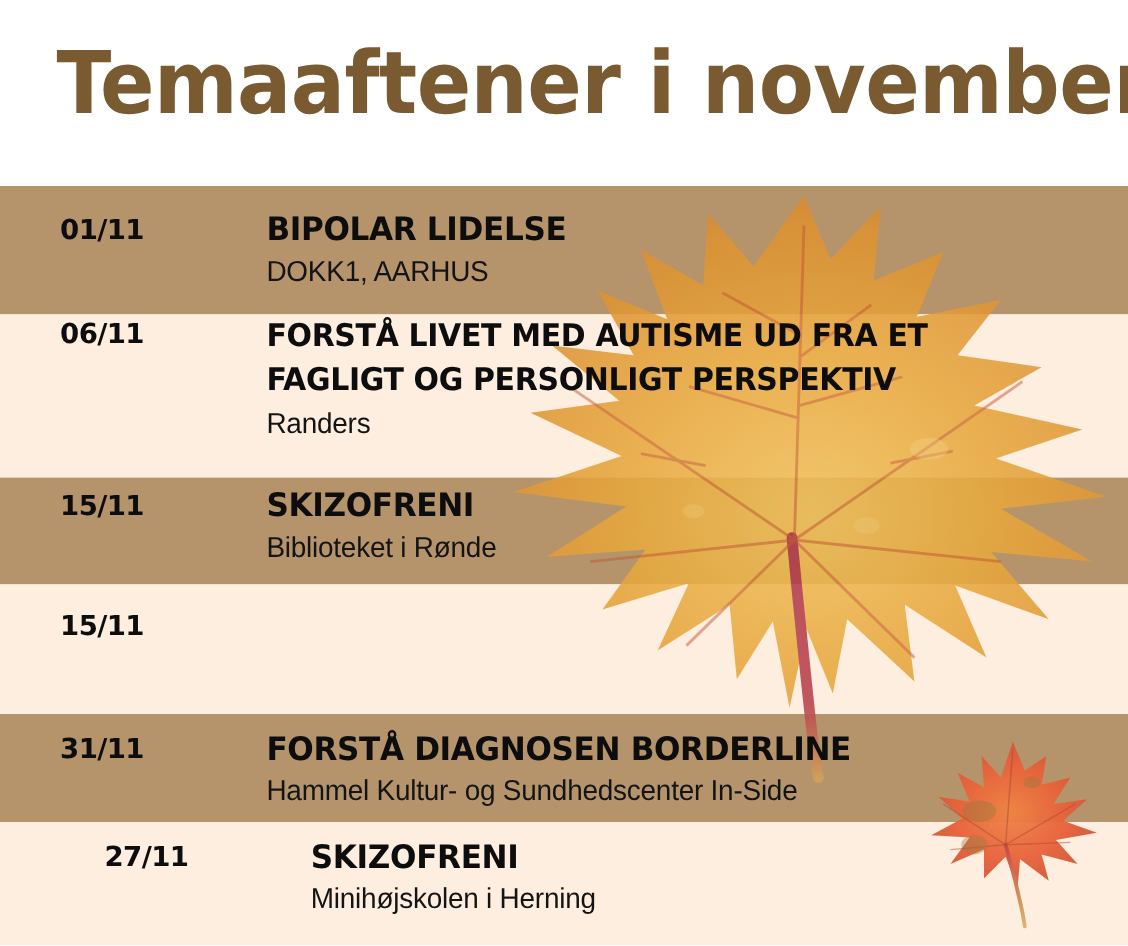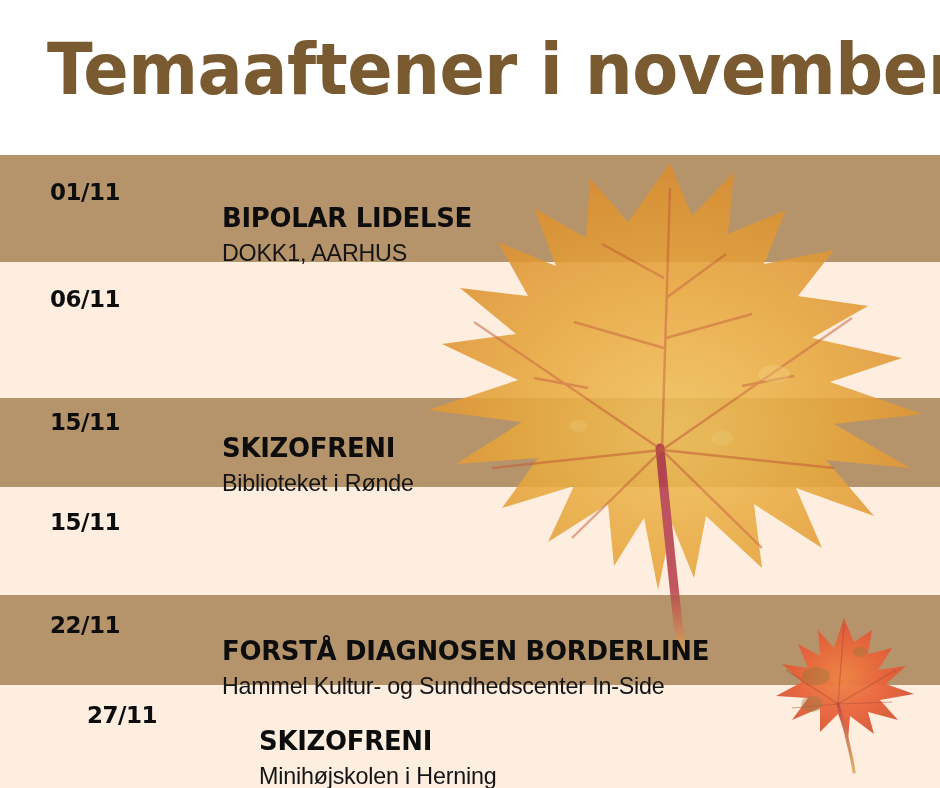--- a/index.html
+++ b/index.html
@@ -112,21 +112,20 @@
     line-height: 34px;
     color: #0d0d0d;
     letter-spacing: -0.5px;
     padding-left: 10px;
     box-sizing: border-box;
   }
   .row-body {
     flex: 1 1 auto;
     padding-left: 62px;
     box-sizing: border-box;
-    margin-top: 26px;
   }
   .row-title {
     font-family: "DejaVu Sans", sans-serif;
     font-weight: bold;
     font-size: 27px;
     line-height: 34px;
     letter-spacing: -0.3px;
     color: #0d0d0d;
     transform: scaleX(0.96);
     transform-origin: left top;
@@ -250,38 +249,43 @@
   <div class="rows">
 
     <div class="row" style="top:175px;">
       <div class="row-date">01/11</div>
       <div class="row-body">
         <div class="row-title">BIPOLAR LIDELSE</div>
         <div class="row-venue">DOKK1, AARHUS</div>
       </div>
     </div>
 
-    <div class="row" style="top:282px;">
+    <div class="row" style="top:262px;">
       <div class="row-date">06/11</div>
+      <div class="row-body">
+        <div class="row-title two-line">FORSTÅ LIVET MED AUTISME UD FRA ET
+ FAGLIGT OG PERSONLIGT PERSPEKTIV</div>
+        <div class="row-venue">Randers</div>
+      </div>
     </div>
 
     <div class="row" style="top:405px;">
       <div class="row-date">15/11</div>
       <div class="row-body">
         <div class="row-title">SKIZOFRENI</div>
         <div class="row-venue">Biblioteket i Rønde</div>
       </div>
     </div>
 
     <div class="row" style="top:505px;">
       <div class="row-date">15/11</div>
     </div>
 
     <div class="row" style="top:608px;">
-      <div class="row-date">22/11</div>
+      <div class="row-date">31/11</div>
       <div class="row-body">
         <div class="row-title">FORSTÅ DIAGNOSEN BORDERLINE</div>
         <div class="row-venue">Hammel Kultur- og Sundhedscenter In-Side</div>
       </div>
     </div>
 
     <div class="row" style="top:698px;padding-left:37px;">
       <div class="row-date">27/11</div>
       <div class="row-body">
         <div class="row-title">SKIZOFRENI</div>

